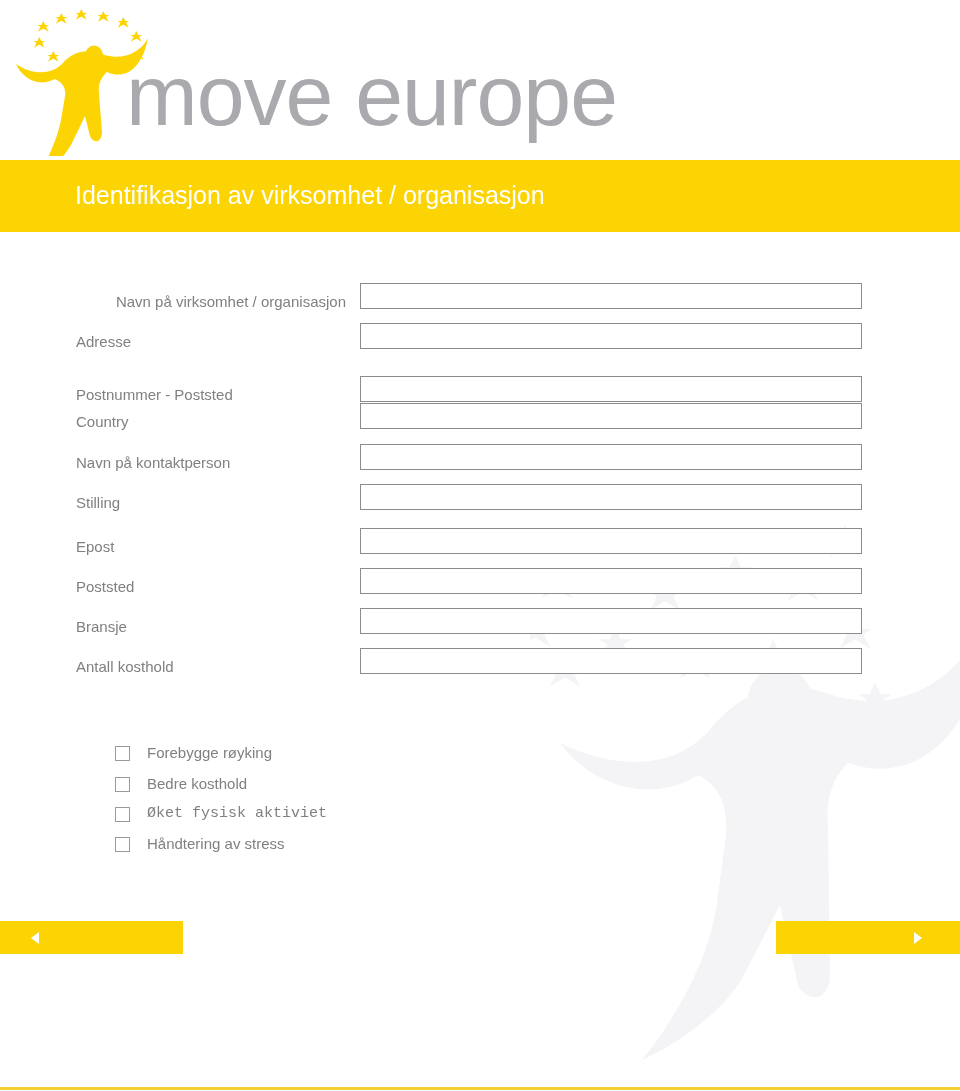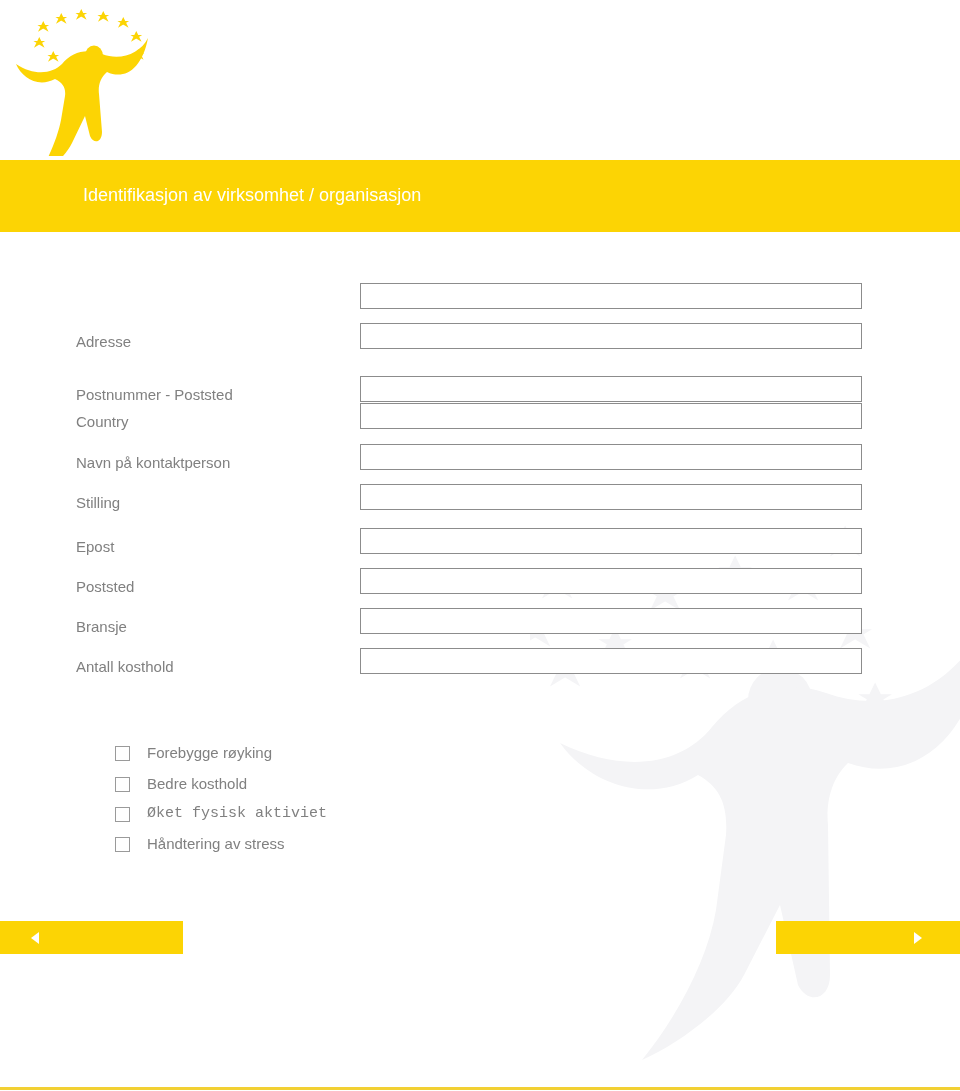--- a/index.html
+++ b/index.html
@@ -61,26 +61,25 @@
     top: 160px;
     width: 960px;
     height: 72px;
     background: #fcd404;
     z-index: 3;
   }
   #title-text {
     position: absolute;
     left: 75px;
     top: 19px;
-    font-size: 18px;
+    font-size: 25px;
     line-height: 33px;
     color: #ffffff;
     white-space: nowrap;
     font-weight: 400;
-    margin-left: 8px;
   }
 
   
   #form-area {
     position: absolute;
     left: 0;
     top: 232px;
     width: 960px;
     z-index: 2;
   }
@@ -251,29 +250,31 @@
 
         <path d="M134,34 C128,66 110,76 93,68 C86,74 84,82 85,90
                  L88,128 C88,138 80,141 76,132 L71,112 L58,139
                  C50,155 34,166 24,172 C35,154 44,132 47,116
                  L51,92 C52,84 49,79 41,75 C24,84 8,74 2,60
                  C20,72 38,70 48,60 C58,48 72,44 88,50
                  C106,57 126,50 134,34 Z"></path>
       </g>
     </svg>
   </div>
+  <div id="logo-wordmark">move europe</div>
 </div>
 
 <div id="title-bar">
   <div id="title-text">Identifikasjon av virksomhet / organisasjon</div>
 </div>
 
 <div id="form-area">
 
 <div class="field-row" style="top: 51px;">
+      <div class="field-label">Navn på virksomhet / organisasjon</div>
       <input type="text" class="field-input" placeholder="" value="" style="">
     </div>
     <div class="field-row" style="top: 91px;">
       <div class="field-label left-aligned">Adresse</div>
       <input type="text" class="field-input" placeholder="" value="" style="">
     </div>
     <div class="field-row" style="top: 144px;">
       <div class="field-label left-aligned">Postnummer - Poststed</div>
       <input type="text" class="field-input" placeholder="" value="" style="">
     </div>

